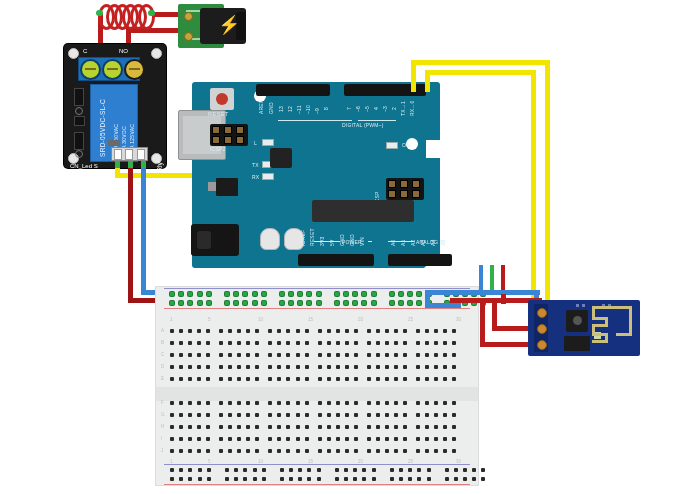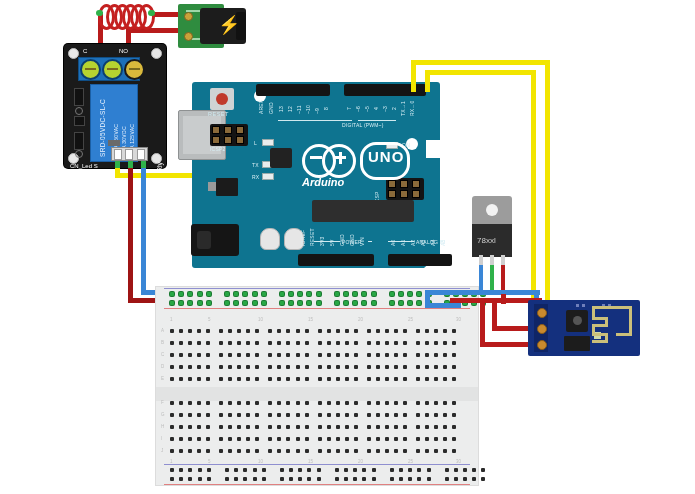--- a/index.html
+++ b/index.html
@@ -305,32 +305,20 @@
     <div class="tiny" style="left:60px;top:80px;">TX</div>
     <div class="ledbox" style="left:70px;top:79px;"></div>
     <div class="tiny" style="left:60px;top:92px;">RX</div>
     <div class="ledbox" style="left:70px;top:91px;"></div>
 
     <div class="ledbox" style="right:42px;top:60px;"></div>
     <div class="tiny" style="right:30px;top:60px;">ON</div>
 
     <div class="smallchip"></div>
 
-    <div class="logo">
-      <div class="inf">
-        <div class="ring r1"></div>
-          <div class="ring r2"></div>
-        <div class="minus"></div>
-          <div class="plusA"></div>
-          <div class="plusB"></div>
-      </div>
-      <div class="unoring"></div>
-      <div class="unotxt">UNO</div>
-      <div class="ardtxt">Arduino</div>
-    </div>
 
     <div class="mcu"></div>
     <div class="reg"></div>
     <div class="regp"></div>
     <div class="xtal x1"></div>
     <div class="xtal x2"></div>
 
     <div class="hdr" style="left:106px;bottom:2px;width:76px;height:12px;"></div>
     <div class="hdr" style="left:196px;bottom:2px;width:64px;height:12px;"></div>
 
@@ -358,28 +346,20 @@
   </div>
 
   <div class="w wire-yellow" style="left:411px;top:60px;width:5px;height:32px;"></div>
   <div class="w wire-yellow" style="left:411px;top:60px;width:139px;height:5px;"></div>
   <div class="w wire-yellow" style="left:545px;top:60px;width:5px;height:248px;"></div>
 
   <div class="w wire-yellow" style="left:425px;top:70px;width:5px;height:22px;"></div>
   <div class="w wire-yellow" style="left:425px;top:70px;width:111px;height:5px;"></div>
   <div class="w wire-yellow" style="left:531px;top:70px;width:5px;height:238px;"></div>
 
-  <div id="vreg">
-    <div class="tab"></div>
-    <div class="blk"></div>
-    <div class="nm">78xxl</div>
-    <div class="lg l1"></div>
-    <div class="lg l2"></div>
-    <div class="lg l3"></div>
-  </div>
   <div class="w wire-blue" style="left:479px;top:265px;width:4px;height:30px;"></div>
   <div class="w wire-green" style="left:490px;top:265px;width:4px;height:26px;"></div>
   <div class="w wire-red" style="left:501px;top:265px;width:4px;height:34px;"></div>
 
   <div id="bb">
 
     <div class="rail" style="top:0px;">
       <div class="ln blu" style="top:1px;"></div>
       <div class="railrow" style="top:5px;">
         <span class="railgrp grn">

